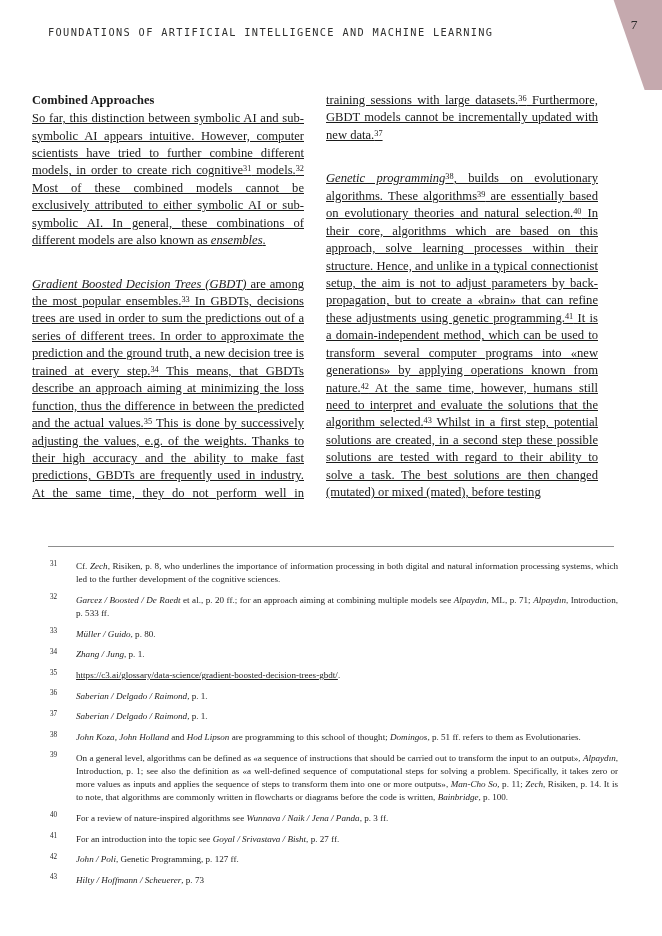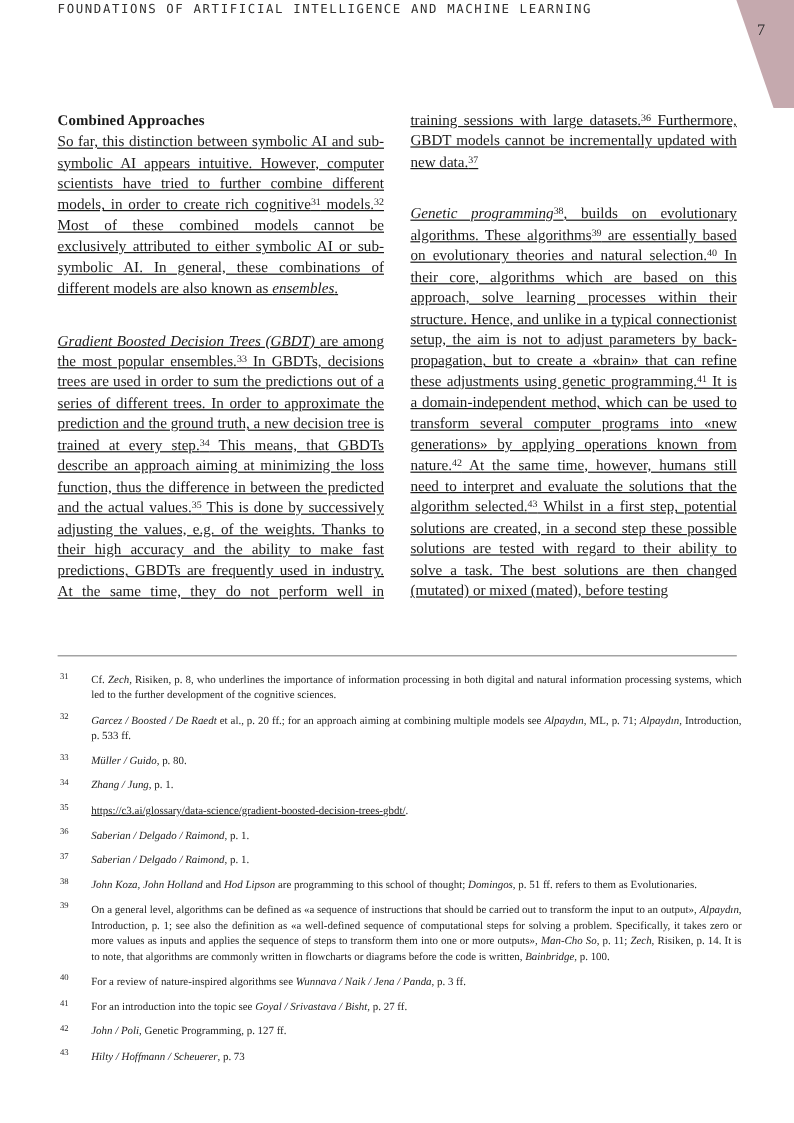--- a/index.html
+++ b/index.html
@@ -35,34 +35,34 @@
     z-index: 2;
     font-family: "Liberation Serif", "DejaVu Serif", serif;
     font-size: 13.5px;
     color: #2b2b2b;
     letter-spacing: 0.5px;
   }
 
   
   .running-head {
     position: absolute;
-    top: 2px;
+    top: 26px;
     left: 48px;
     font-family: "DejaVu Sans Mono", "Liberation Mono", monospace;
     font-size: 10.3px;
     letter-spacing: 1.35px;
     color: #30302f;
     white-space: nowrap;
   }
 
   
   .columns {
     position: absolute;
     top: 92px;
-    left: 48px;
+    left: 32px;
     width: 566px;
     height: 420px;
     column-count: 2;
     column-gap: 22px;
     column-fill: auto;
   }
   .col-block { break-inside: avoid-column; }
 
   h2.section-heading {
     font-size: 12.4px;

